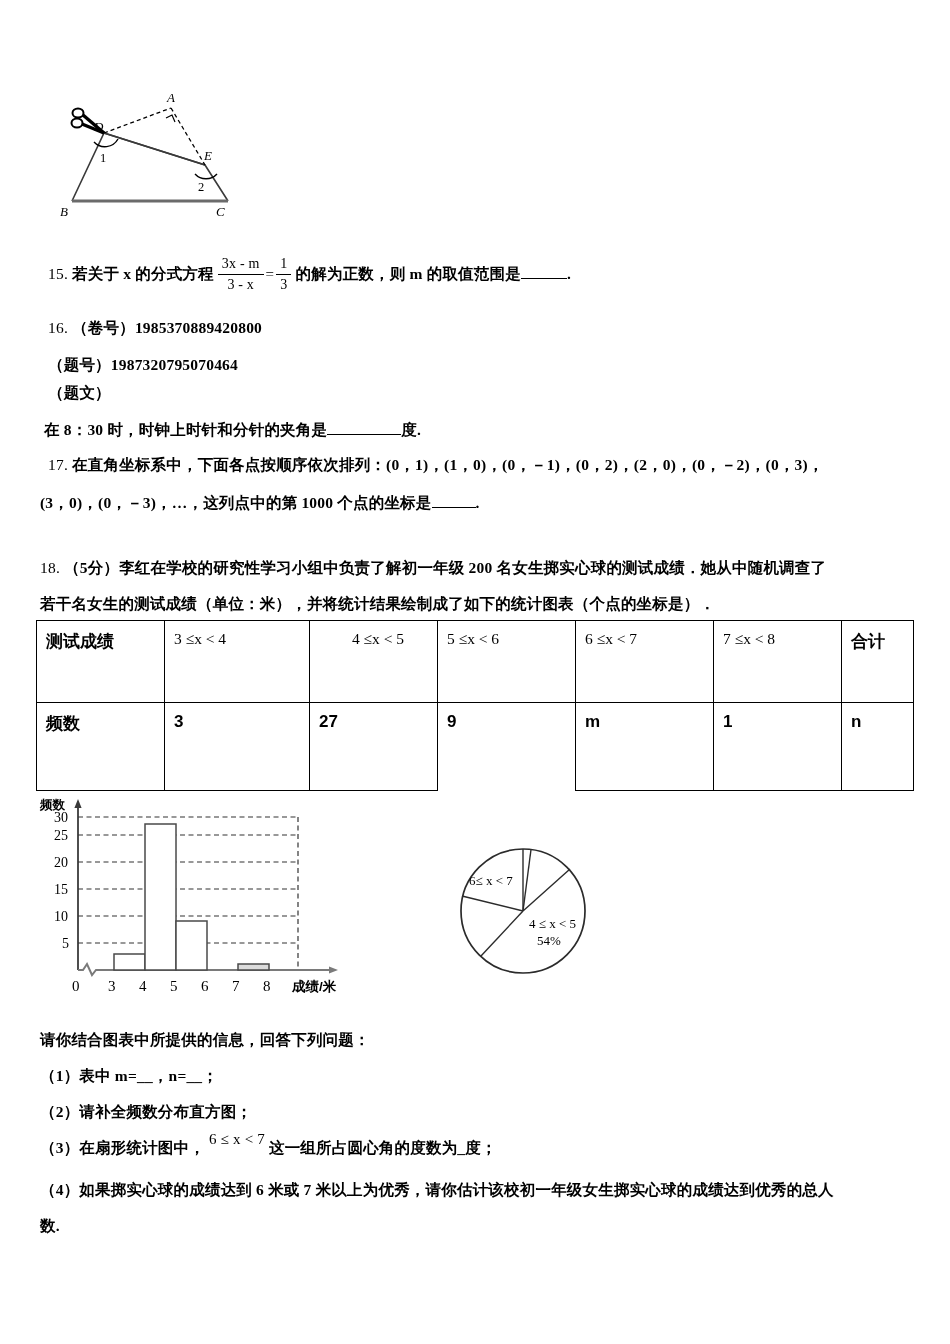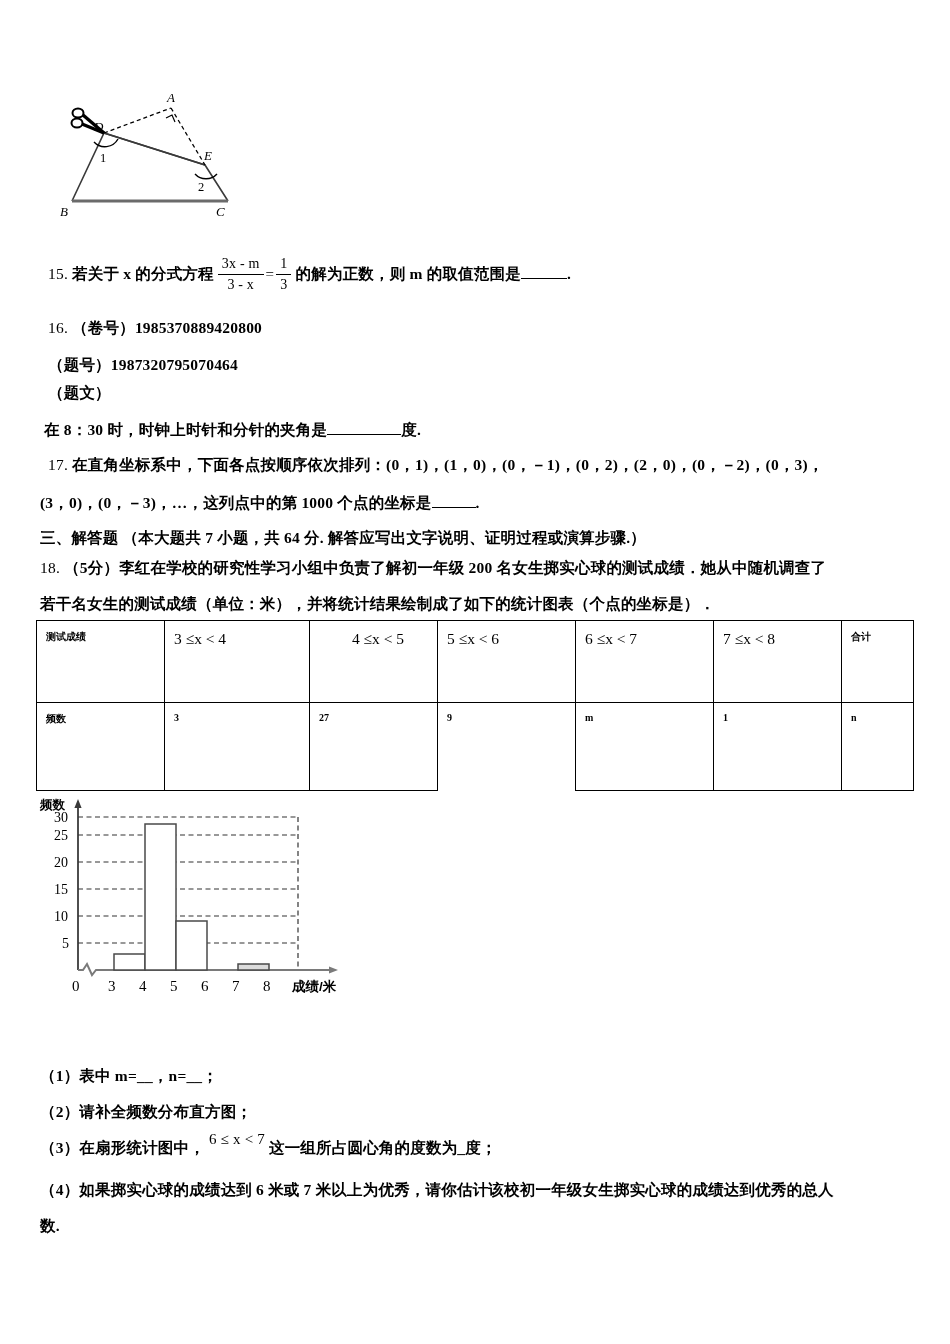--- a/index.html
+++ b/index.html
@@ -94,23 +94,23 @@
     left: 36px;
     top: 620px;
     width: 878px;
     border-collapse: collapse;
     table-layout: fixed;
   }
   .stat-table td {
     border: 1.3px solid #000;
     vertical-align: top;
     padding: 9px 0 0 9px;
-    font-size: 10px;
+    font-size: 17px;
     font-weight: bold;
-    font-family: Liberation Serif, serif;
+    font-family: Liberation Sans, sans-serif;
   }
   .stat-table tr.hdr td { height: 72px; }
   .stat-table tr.freq td { height: 78px; }
   .stat-table td.rng {
     font-family: "Liberation Serif", serif;
     font-weight: normal;
     font-size: 15.5px;
   }
   
   .stat-table tr.freq td.brk { border-bottom: none; }
@@ -197,24 +197,20 @@
   </div>
 
   <div class="ln" style="left:48px; top:455px;">
     <span class="qnum">17</span><span class="qnum">.</span>
     <span>在直角坐标系中，下面各点按顺序依次排列：(0，1)，(1，0)，(0，－1)，(0，2)，(2，0)，(0，－2)，(0，3)，</span>
   </div>
   <div class="ln" style="left:40px; top:492px;">
     <span>(3，0)，(0，－3)，…，这列点中的第 1000 个点的坐标是</span><span class="inline-blank" style="width:44px;"></span><span>.</span>
   </div>
 
-  <div class="ln" style="left:40px; top:528px;">
-    <span class="sec-title">三、解答题</span>
-    <span class="sec-title">（本大题共 7 小题，共 64 分. 解答应写出文字说明、证明过程或演算步骤.）</span>
-  </div>
 
   <div class="ln" style="left:40px; top:558px;">
     <span class="qnum">18</span><span class="qnum">.</span>
     <span>（5分）</span><span>李红在学校的研究性学习小组中负责了解初一年级 200 名女生掷实心球的测试成绩．她从中随机调查了</span>
   </div>
   <div class="ln" style="left:40px; top:594px;">若干名女生的测试成绩（单位：米），并将统计结果绘制成了如下的统计图表（个点的坐标是）．</div>
 
   <table class="stat-table">
     <tbody>
         <tr class="hdr">
@@ -279,22 +275,39 @@
         <text x="140" y="196" font-family="Liberation Serif, serif" font-size="15">5</text>
         <text x="171" y="196" font-family="Liberation Serif, serif" font-size="15">6</text>
         <text x="202" y="196" font-family="Liberation Serif, serif" font-size="15">7</text>
         <text x="233" y="196" font-family="Liberation Serif, serif" font-size="15">8</text>
 
         <text x="10" y="14" font-family="Liberation Sans, sans-serif" font-size="12.5" font-weight="bold">频数</text>
         <text x="262" y="196" font-family="Liberation Sans, sans-serif" font-size="13.5" font-weight="bold">成绩/米</text>
       </svg>
     </div>
 
-  </div>
-
+    <div class="piechart">
+      <svg width="175" height="160" viewBox="0 0 175 160">
+        <circle cx="78" cy="78" r="62" fill="#ffffff" stroke="#2b2b2b" stroke-width="1.7"></circle>
+
+        <line x1="78" y1="78" x2="78" y2="16" stroke="#2b2b2b" stroke-width="1.4"></line>
+        <line x1="78" y1="78" x2="86" y2="16.5" stroke="#2b2b2b" stroke-width="1.4"></line>
+        <line x1="78" y1="78" x2="125" y2="36" stroke="#2b2b2b" stroke-width="1.4"></line>
+        <line x1="78" y1="78" x2="36" y2="123" stroke="#2b2b2b" stroke-width="1.4"></line>
+        <line x1="78" y1="78" x2="17" y2="63" stroke="#2b2b2b" stroke-width="1.4"></line>
+
+        <text x="24" y="52" class="small-lab" font-family="Liberation Serif, serif" font-size="12.5">6≤ x &lt; 7</text>
+
+        <text x="84" y="95" class="small-lab" font-family="Liberation Serif, serif" font-size="12.5">4 ≤ x &lt; 5</text>
+        <text x="92" y="112" class="small-lab" font-family="Liberation Serif, serif" font-size="13">54%</text>
+      </svg>
+    </div>
+  </div>
+
+  <div class="ln" style="left:40px; top:1030px;">请你结合图表中所提供的信息，回答下列问题：</div>
   <div class="ln" style="left:40px; top:1066px;text-align:center;">（1）表中 m=__，n=__；</div>
   <div class="ln" style="left:40px; top:1102px;">（2）请补全频数分布直方图；</div>
 
   <div class="ln" style="left:40px; top:1138px;">
     <span>（3）在扇形统计图中，</span><span style="font-family:'Liberation Serif',serif; font-weight:normal; font-size:15px; position:relative; top:-9px; padding:0 4px;">6 ≤ x &lt; 7</span><span>这一组所占圆心角的度数为_度；</span>
   </div>
 
   <div class="ln" style="left:40px; top:1180px;">（4）如果掷实心球的成绩达到 6 米或 7 米以上为优秀，请你估计该校初一年级女生掷实心球的成绩达到优秀的总人</div>
   <div class="ln" style="left:40px; top:1216px;">数.</div>
 

